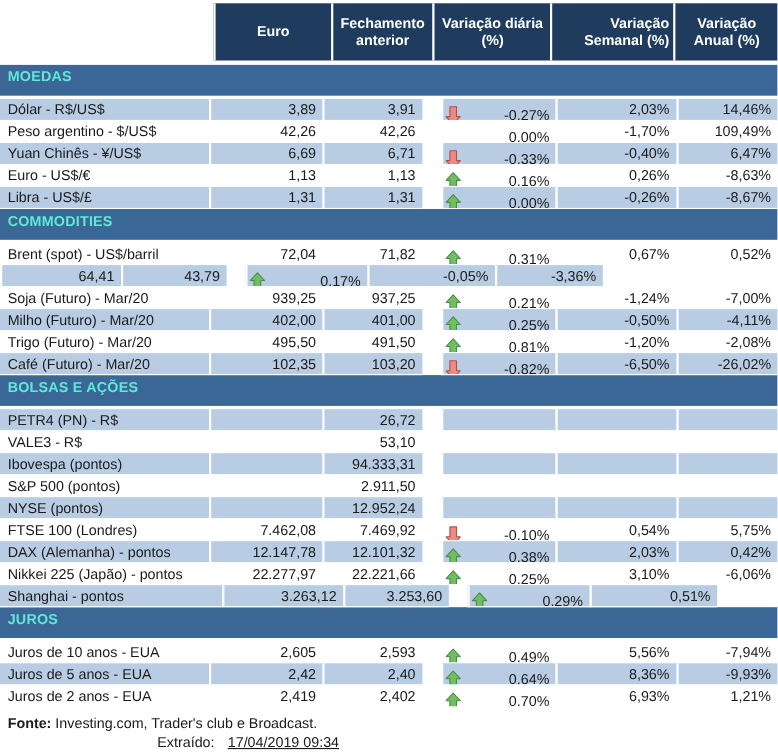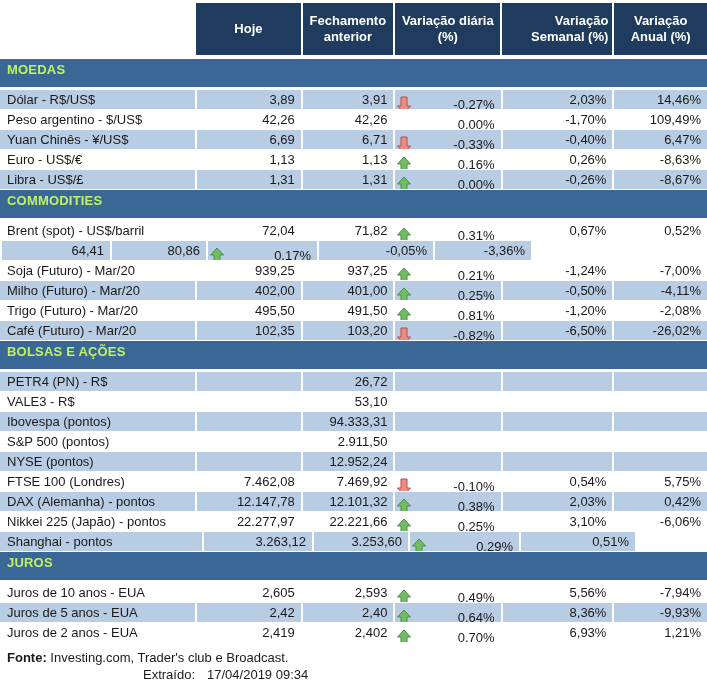--- a/index.html
+++ b/index.html
@@ -20,51 +20,51 @@
     text-align:center; line-height:1.25; padding:0 4px; white-space:normal;
   }
   .col-hoje    { width:110px; }
   .col-fech    { width:96px;  }
   .col-diaria  { width:111px;  }
   .col-semanal { width:116px;text-align:right; }
   .col-anual   { width:98px;  }
   
   .section-bar {
     height:28px; box-sizing:border-box; margin-bottom:3px;
-    background:#3A6795; color:#bef264; font-weight:bold;
+    background:#3A6795; color:#5eead4; font-weight:bold;
     padding:3px 0 0 7px; font-size:13px; letter-spacing:0.2px;
   }
   
   .row { display:flex; height:20px; }
   .cell {
     box-sizing:border-box; height:20px; line-height:19px;
     border-left:2px solid #ffffff; border-bottom:1px solid #ffffff;
     overflow:hidden; white-space:nowrap; background:#ffffff;
   }
   .shaded .cell { background:#B8CCE4; }
   .cell.label { width:202px; border-left:none; padding-left:7px; }
   .num { text-align:right; padding-right:6px; }
-  .diaria { display:flex; align-items:center; justify-content:space-between; padding:10px 6px 0 2px; }
+  .diaria { display:flex; align-items:center; justify-content:space-between; padding:10px 6px 0 2px;margin-left:17px; }
   .arrow-slot { width:15px; height:18px; display:flex; align-items:center; }
   .arrow-slot svg { display:block; }
   
   .footer { margin-top:6px; line-height:17px; }
   .fonte-line { padding-left:7px; }
   .fonte-label { font-weight:bold;text-align:right; }
   .extraido-line { padding-left:143px; }
-  .extraido-value { margin-left:12px; }
+  .extraido-value { margin-left:12px;text-decoration:underline; }
 </style>
 </head>
 <body>
 
 <div class="sheet">
 
   <div class="header-row">
     <div class="hspacer"></div>
-    <div class="hcell col-hoje">Hoje</div>
+    <div class="hcell col-hoje">Euro</div>
     <div class="hcell col-fech">Fechamento anterior</div>
     <div class="hcell col-diaria">Variação diária (%)</div>
     <div class="hcell col-semanal">Variação Semanal (%)</div>
     <div class="hcell col-anual">Variação Anual (%)</div>
   </div>
 
   <div id="sections">
       <div class="section-bar">MOEDAS</div>
       <div class="row shaded">
         <div class="cell label">Dólar - R$/US$</div>
@@ -148,21 +148,21 @@
               <polygon points="7,1 13.5,8 10,8 10,17 4,17 4,8 0.5,8" fill="#70BE5F" stroke="#4A8C4A" stroke-width="1" stroke-linejoin="round"></polygon>
             </svg>
           </span>
           <span>0,31%</span>
         </div>
         <div class="cell num col-semanal">0,67%</div>
         <div class="cell num col-anual">0,52%</div>
       </div>
       <div class="row shaded">
         <div class="cell num col-hoje">64,41</div>
-        <div class="cell num col-fech">80,86</div>
+        <div class="cell num col-fech">43,79</div>
         <div class="cell col-diaria diaria">
           <span class="arrow-slot">
             <svg width="14" height="18" viewBox="0 0 14 18">
               <polygon points="7,1 13.5,8 10,8 10,17 4,17 4,8 0.5,8" fill="#70BE5F" stroke="#4A8C4A" stroke-width="1" stroke-linejoin="round"></polygon>
             </svg>
           </span>
           <span>0,17%</span>
         </div>
         <div class="cell num col-semanal">-0,05%</div>
         <div class="cell num col-anual">-3,36%</div>

